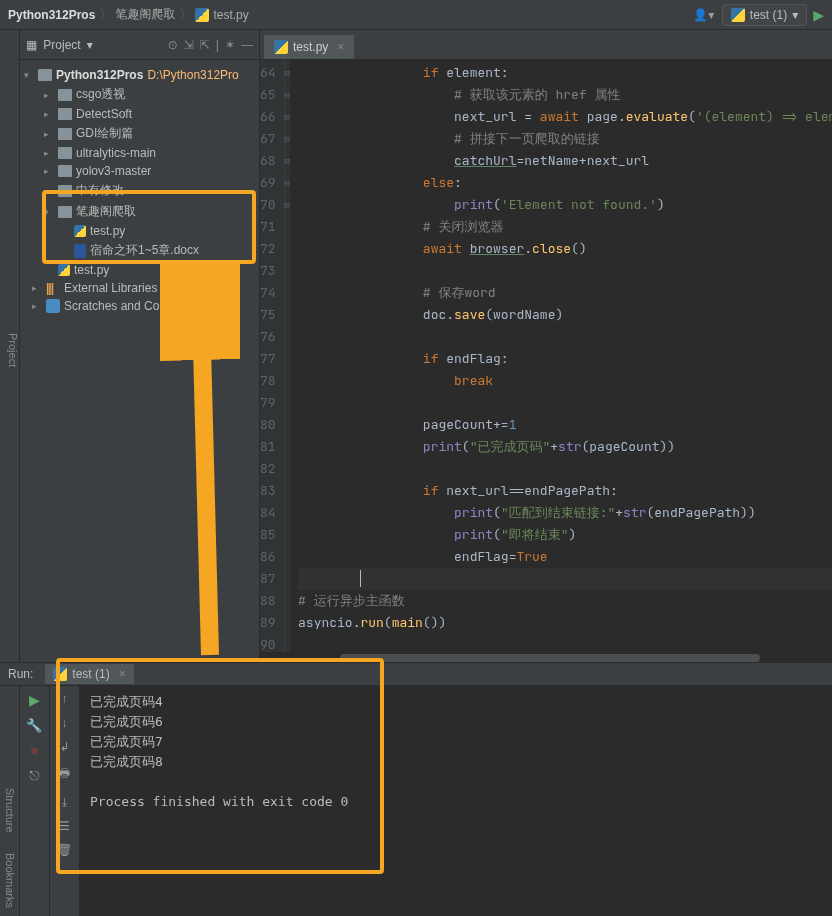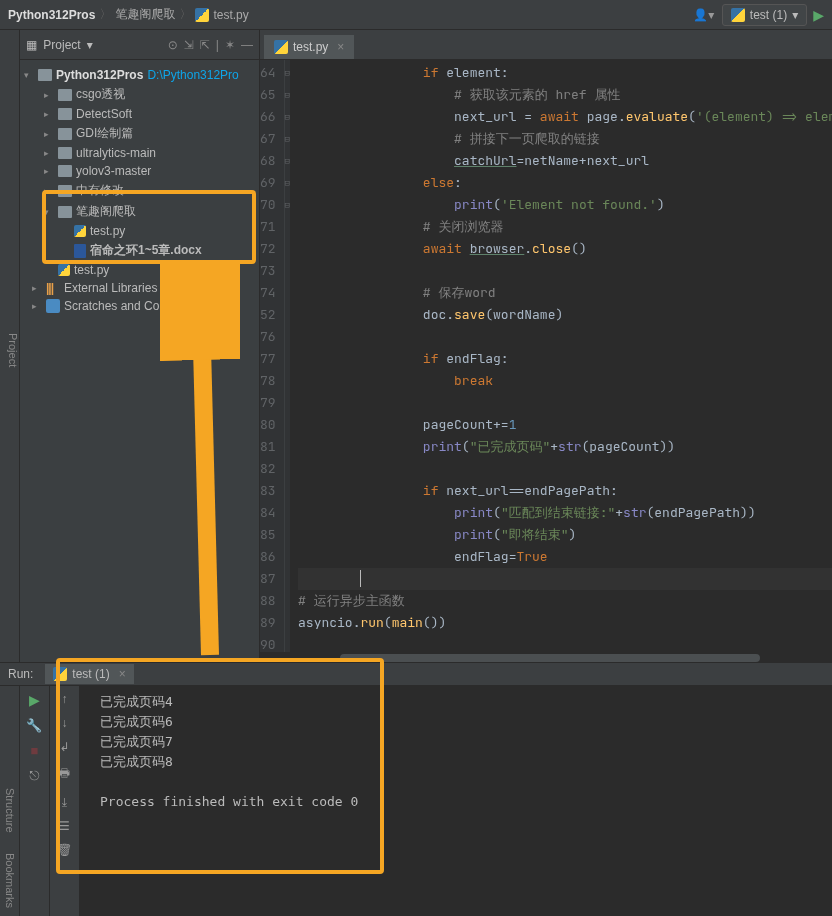--- a/index.html
+++ b/index.html
@@ -47,21 +47,21 @@
 .caret { border-left: 1px solid #bbb; animation: blink 1s infinite; }
 @keyframes blink { 50% { opacity: 0; } }
 .hscroll { height: 10px; background: #2b2b2b; border-top: 1px solid #2b2b2b; position: relative; }
 .hscroll .thumb { position: absolute; left: 80px; top: 1px; width: 420px; height: 8px; background: #4b4f51; border-radius: 4px; }
 .run-hdr { height: 24px; background: #3c3f41; border-top: 1px solid #2b2b2b; border-bottom: 1px solid #2b2b2b; display: flex; align-items: center; padding: 0 8px; gap: 6px; color: #bbb; }
 .run-tab { background: #515658; padding: 3px 8px; display: flex; align-items: center; gap: 5px; margin-left: 6px; }
 .console-row { display: flex; height: 230px; background: #2b2b2b; }
 .console-gutter { width: 20px; background: #3c3f41; border-right: 1px solid #2b2b2b; writing-mode: vertical-rl; display: flex; align-items: center; justify-content: flex-end; gap: 20px; padding-bottom: 8px; color: #888; font-size: 11px; }
 .console-tools { width: 30px; background: #3c3f41; border-right: 1px solid #2b2b2b; display: flex; flex-direction: column; align-items: center; padding-top: 6px; gap: 10px; color: #999; font-size: 13px; }
 .console-tools2 { width: 30px; background: #3c3f41; border-right: 1px solid #2b2b2b; display: flex; flex-direction: column; align-items: center; padding-top: 6px; gap: 10px; color: #999; font-size: 12px; }
-.console-out { flex: 1; background: #2b2b2b; color: #bbb; font-family: Consolas, monospace; font-size: 13px; line-height: 20px; padding: 6px 20px; }
+.console-out { flex: 1; background: #2b2b2b; color: #bbb; font-family: Consolas, monospace; font-size: 13px; line-height: 20px; padding: 6px 10px; }
 .highlight-box { position: absolute; border: 4px solid #f5a623; border-radius: 4px; pointer-events: none; z-index: 100; }
 .hl-1 { left: 42px; top: 190px; width: 214px; height: 74px; }
 .hl-2 { left: 56px; top: 658px; width: 328px; height: 216px; }
 .arrow-svg { position: absolute; z-index: 99; pointer-events: none; }
 </style>
 </head>
 <body>
 
 <div class="toolbar">
   <div class="breadcrumb">
@@ -100,21 +100,21 @@
         <span>|</span>
         <span>✶</span>
         <span>—</span>
       </div>
     </div>
     <div class="tree" id="tree">
         <div class="tree-node">
           <span class="arrow">▾</span>
           <span class="folder-icon"></span>
           <b style="color:#ddd">Python312Pros</b> 
-          <span style="color:#0ea5e9">D:\Python312Pro</span>
+          <span style="color:#fdba74">D:\Python312Pro</span>
         </div>
         <div class="tree-node" style="padding-left: 24px;">
           <span class="arrow">▸</span>
           <span class="folder-icon"></span>
           <span>csgo透视</span>
         </div>
         <div class="tree-node" style="padding-left: 24px;">
           <span class="arrow">▸</span>
           <span class="folder-icon"></span>
           <span>DetectSoft</span>
@@ -142,21 +142,21 @@
         <div class="tree-node" style="padding-left: 24px;">
           <span class="arrow">▾</span>
           <span class="folder-icon"></span>
           <span>笔趣阁爬取</span>
         </div>
         <div class="tree-node" style="padding-left: 40px;">
           <span class="arrow"></span>
           <span class="py-icon" style="width:12px;height:12px"></span>
           <span>test.py</span>
         </div>
-        <div class="tree-node" style="padding-left: 40px; font-weight: bold;">
+        <div class="tree-node" style="padding-left: 40px;">
           <span class="arrow"></span>
           <span class="doc-icon"></span>
           <span>宿命之环1~5章.docx</span>
         </div>
         <div class="tree-node" style="padding-left: 24px;">
           <span class="arrow"></span>
           <span class="py-icon" style="width:12px;height:12px"></span>
           <span>test.py</span>
         </div>
         <div class="tree-node">
@@ -186,21 +186,21 @@
           <div>65</div>
           <div>66</div>
           <div>67</div>
           <div>68</div>
           <div>69</div>
           <div>70</div>
           <div>71</div>
           <div>72</div>
           <div>73</div>
           <div>74</div>
-          <div>52</div>
+          <div>75</div>
           <div>76</div>
           <div>77</div>
           <div>78</div>
           <div>79</div>
           <div>80</div>
           <div>81</div>
           <div>82</div>
           <div>83</div>
           <div>84</div>
           <div>85</div>

